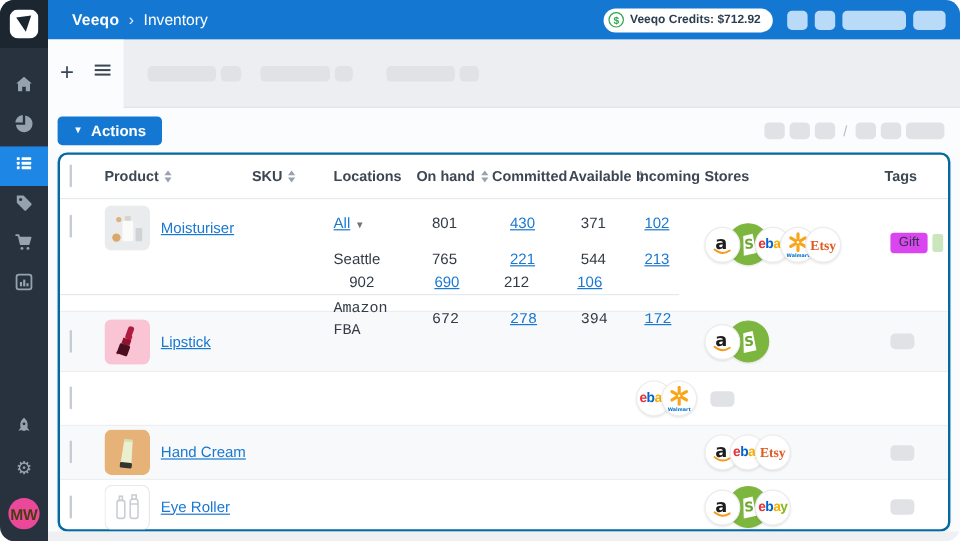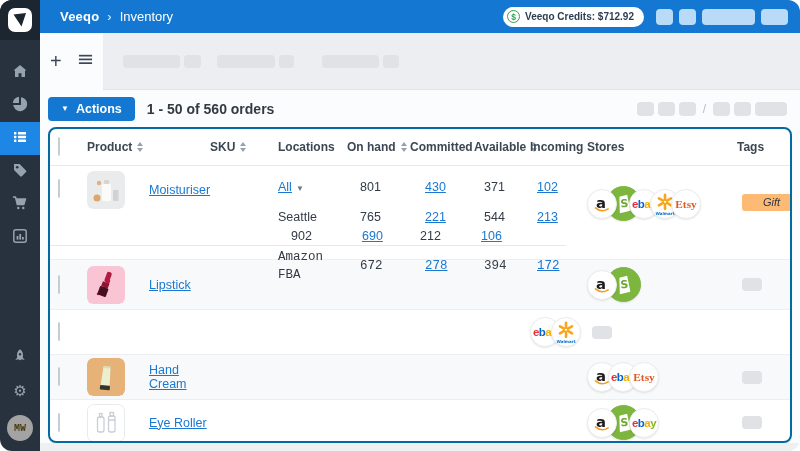--- a/index.html
+++ b/index.html
@@ -9,21 +9,21 @@
   
   .sidebar{width:40px;background:#27323e;display:flex;flex-direction:column;align-items:center;flex-shrink:0;}
   .logo{width:40px;height:40px;background:#1b2631;display:flex;align-items:center;justify-content:center;}
   .side-icons{display:flex;flex-direction:column;align-items:center;width:100%;margin-top:16px;}
   .side-item{width:40px;height:33px;display:flex;align-items:center;justify-content:center;cursor:pointer;}
   .side-item svg{width:16px;height:16px;fill:#96a2b0;}
   .side-item.active{background:#1e86e4;}
   .side-item.active svg{fill:#ffffff;}
   .side-bottom{margin-top:auto;display:flex;flex-direction:column;align-items:center;width:100%;padding-bottom:10px;}
   .gear-glyph{font-size:15px;color:#96a2b0;line-height:1;}
-  .avatar{width:26px;height:26px;border-radius:50%;background:#a3a3a3;color:#4a3b12;font-size:10px;font-weight:bold;display:flex;align-items:center;justify-content:center;margin-top:8px;font-family:Liberation Mono, monospace;}
+  .avatar{width:26px;height:26px;border-radius:50%;background:#ec4899;color:#4a3b12;font-size:13px;font-weight:bold;display:flex;align-items:center;justify-content:center;margin-top:8px;}
 
   
   .main{flex:1;display:flex;flex-direction:column;min-width:0;}
 
   .topbar{height:33px;background:#1478d2;display:flex;align-items:center;padding:0 12px 0 20px;color:#fff;flex-shrink:0;}
   .brand{font-size:13px;font-weight:bold;letter-spacing:.2px;}
   .crumb-sep{margin:0 8px;font-size:13px;opacity:.9;}
   .crumb{font-size:13px;}
   .credits{margin-left:auto;background:#ffffff;border-radius:11px;height:20px;display:flex;align-items:center;padding:0 10px 0 4px;gap:5px;}
   .credits .dollar{width:13px;height:13px;border-radius:50%;border:1.6px solid #2da44e;color:#2da44e;font-size:8.5px;font-weight:bold;display:flex;align-items:center;justify-content:center;}
@@ -63,21 +63,21 @@
   .sort{display:inline-flex;flex-direction:column;gap:1.5px;margin-left:5px;}
   .sort i{display:block;width:0;height:0;border-left:3px solid transparent;border-right:3px solid transparent;}
   .sort .up{border-bottom:4px solid #98a1ad;}
   .sort .dn{border-top:4px solid #98a1ad;}
   .checkbox{width:15px;height:15px;border:1.5px solid #c6ccd4;border-radius:3px;background:#fff;cursor:pointer;}
   .body-row{border-bottom:1px solid #eceef0;}
   .body-row:last-child{border-bottom:none;}
   .body-row.alt{background:#f8f9fa;}
   .link{color:#1a78d2;text-decoration:underline;font-size:12.5px;cursor:pointer;}
   .num{font-size:12.5px;color:#333b46;}
-  .prod-cell{display:flex;align-items:center;gap:24px;}
+  .prod-cell{display:flex;align-items:center;gap:9px;}
   .prod-img{width:38px;height:38px;border-radius:6px;overflow:hidden;flex-shrink:0;}
   .prod-img svg{display:block;}
   .sku-text{font-size:12.5px;color:#333b46;}
 
   
   .group-row{position:relative;height:94px;align-items:start;}
   .group-row .cb-cell{padding-top:14px;}
   .group-row .prod-cell{padding-top:5px;}
   .group-row .sku-cell{padding-top:14px;}
   .loc-block{grid-column:4 / 9;display:flex;flex-direction:column;}
@@ -91,21 +91,21 @@
   .all-caret{color:#6b7683;font-size:8px;margin-left:4px;}
   .stores-cell{display:flex;align-items:center;}
   .group-row .stores-cell{padding-top:20px;}
   .group-row .tags-cell{padding-top:28px;}
   .store{width:30px;height:30px;border-radius:50%;background:#fff;border:1px solid #ececec;box-shadow:0 1px 2px rgba(0,0,0,.10);display:flex;align-items:center;justify-content:center;margin-left:-9px;position:relative;z-index:1;flex-shrink:0;}
   .store:first-child{margin-left:0;}
   .store.shopify{width:35px;height:35px;background:#7db63e;border-color:#7db63e;z-index:0;margin-left:-11px;margin-right:-3px;}
   .store.shopify:first-child{margin-left:0;}
   .ebay-word{font-size:11.5px;font-weight:bold;letter-spacing:-0.5px;}
   .tags-cell{display:flex;align-items:center;gap:4px;padding-left:5px;}
-  .tag-pill{background:#fdba74;color:#2e3643;font-size:11px;border-radius:3px;padding:2px 21px;line-height:1.2;font-style:italic;}
+  .tag-pill{background:#d946ef;color:#2e3643;font-size:11px;border-radius:3px;padding:2px 7px;line-height:1.2;}
   .mini-tag{width:9px;height:15px;background:#cbe6bd;border-radius:2px;}
   .add-tag{color:#1a78d2;font-size:14px;font-weight:400;cursor:pointer;line-height:1;}
 
   .simple-row .cell-ph{justify-self:start;}
   .bottom-strip{height:8px;background:#eef0f2;flex-shrink:0;}
 </style>
 </head>
 <body>
 
 <div class="app">
@@ -210,21 +210,20 @@
         <span class="ph tp5"></span>
         <span class="ph tp6"></span>
       </div>
     </div>
 
     <div class="actions-row">
       <button class="actions-btn">
         <span class="caret">▼</span>
         <span>Actions</span>
       </button>
-      <span class="range-text">1 - 50 of 560 orders</span>
       <div class="pager">
         <span class="ph"></span>
         <span class="ph"></span>
         <span class="ph"></span>
         <span class="slash">/</span>
         <span class="ph"></span>
         <span class="ph"></span>
         <span class="ph wide"></span>
       </div>
     </div>

